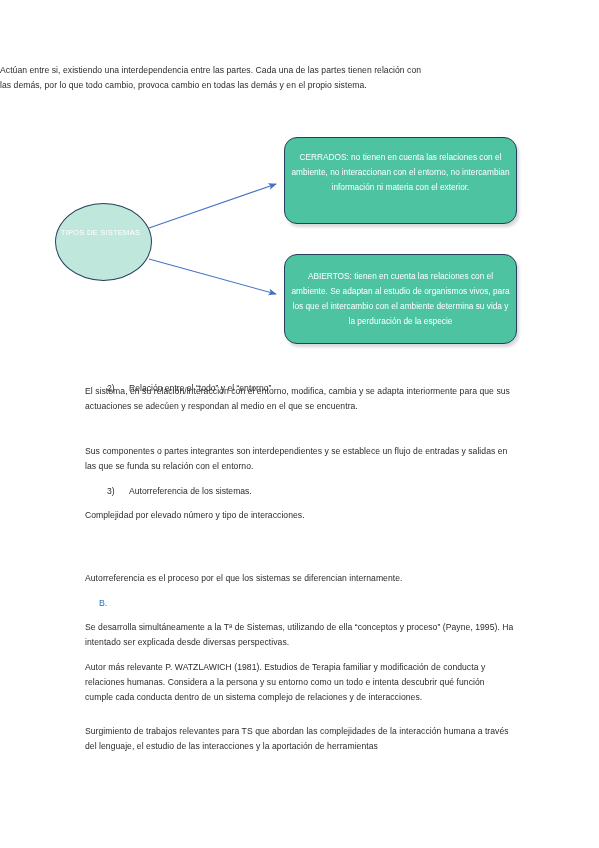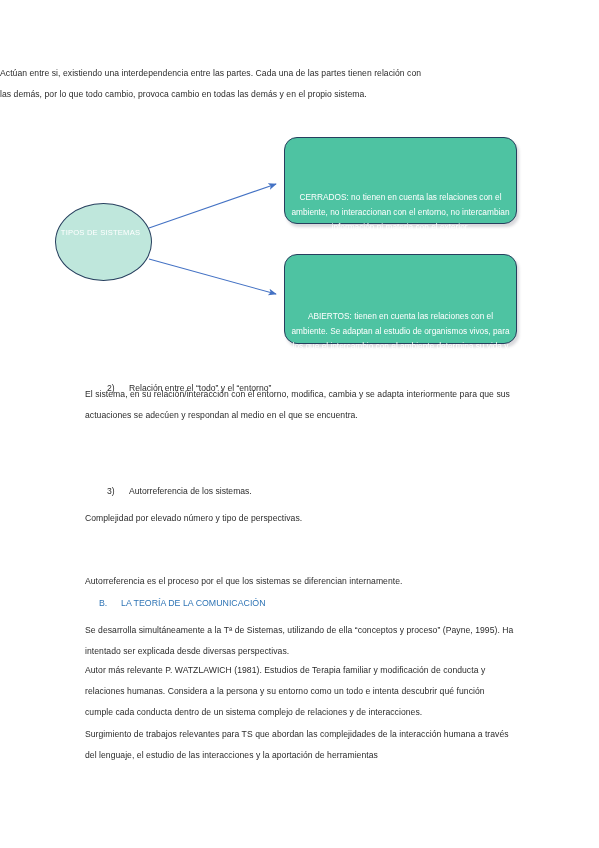--- a/index.html
+++ b/index.html
@@ -23,21 +23,21 @@
     left: 85px;
     top: 0;
     width: 430px;
     height: 848px;
   }
 
   
   p.para {
     margin: 0;
     font-size: 8.6px;
-    line-height: 21px;
+    line-height: 15px;
     text-align: left;
     color: #2b2b2b;
     letter-spacing: 0.05px;
   }
   .para-block {
     position: absolute;
     width: 430px;
   }
   .list-item {
     position: absolute;
@@ -125,21 +125,20 @@
   }
   #box-abiertos {
     left: 284px;
     top: 254px;
     width: 233px;
     height: 90px;
   }
   .box-label {
     width: 221px;
     overflow: hidden;
-    margin-top: 40px;
   }
   #label-cerrados {
     left: 290px;
     top: 150px;
     height: 64px;
   }
   #label-abiertos {
     left: 290px;
     top: 269px;
     height: 76px;
@@ -180,38 +179,40 @@
 
     <div class="list-item" style="top:381px;">
       <span class="num">2)</span>
       <span class="txt">Relación entre el “todo” y el “entorno”</span>
     </div>
 
     <div class="para-block" style="top:384px;">
       <p class="para">El sistema, en su relación/interacción con el entorno, modifica, cambia y se adapta interiormente para que sus actuaciones se adecúen y respondan al medio en el que se encuentra.</p>
     </div>
 
+    <div class="para-block" style="top:444px;">
+      <p class="para">Sus componentes o partes integrantes son interdependientes y se establece un flujo de entradas y salidas en las que se funda su relación con el entorno.</p>
+    </div>
 
     <div class="list-item" style="top:484px;">
       <span class="num">3)</span>
       <span class="txt">Autorreferencia de los sistemas.</span>
     </div>
 
     <div class="para-block" style="top:508px;">
-      <p class="para">Complejidad por elevado número y tipo de perspectivas.</p>
+      <p class="para">Complejidad por elevado número y tipo de interacciones.</p>
     </div>
 
 
     <div class="para-block" style="top:571px;">
       <p class="para">Autorreferencia es el proceso por el que los sistemas se diferencian internamente.</p>
     </div>
 
     <div class="heading-b" style="top:596px;">
       <span class="letter">B.</span>
-      <span>LA TEORÍA DE LA COMUNICACIÓN</span>
     </div>
 
     <div class="para-block" style="top:620px;">
       <p class="para">Se desarrolla simultáneamente a la Tª de Sistemas, utilizando de ella “conceptos y proceso” (Payne, 1995). Ha intentado ser explicada desde diversas perspectivas.</p>
     </div>
 
     <div class="para-block" style="top:660px;">
       <p class="para">Autor más relevante P. WATZLAWICH (1981). Estudios de Terapia familiar y modificación de conducta y relaciones humanas. Considera a la persona y su entorno como un todo e intenta descubrir qué función cumple cada conducta dentro de un sistema complejo de relaciones y de interacciones.</p>
     </div>
 

